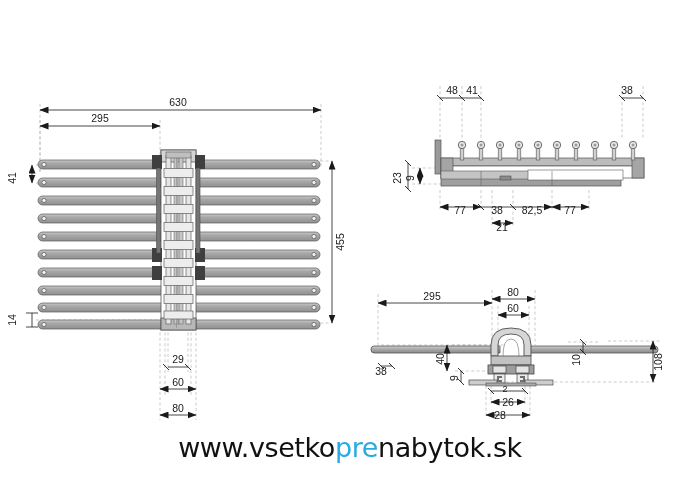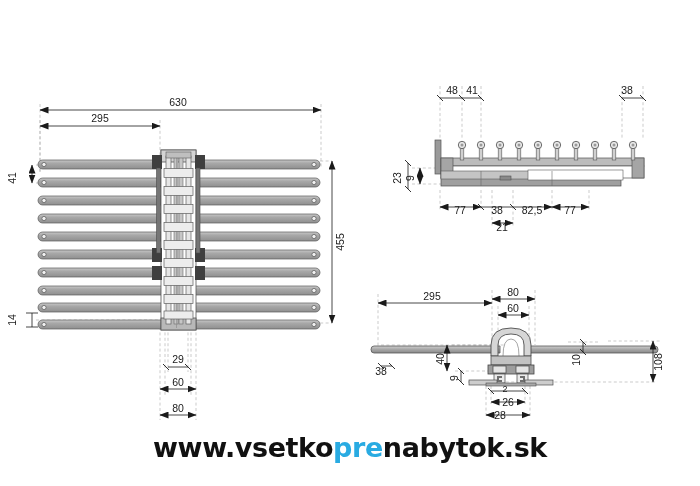--- a/index.html
+++ b/index.html
@@ -9,21 +9,21 @@
     font-family:"Liberation Sans", sans-serif;
     overflow:hidden;
     position:relative;
   }
   #sheet{position:absolute;left:0;top:0;width:700px;height:486px;}
   .wm{
     position:absolute;
     left:0;top:432px;width:700px;
     text-align:center;
     font-family:"DejaVu Sans", sans-serif;
-    font-weight:700;
+    font-weight:400;
     font-size:27px;
     letter-spacing:-0.4px;
     color:#111111;
     white-space:nowrap;
   }
   .wm .hl{color:#29abe2;}
   svg text{
     font-family:"Liberation Sans", sans-serif;
     fill:#1a1a1a;
   }

